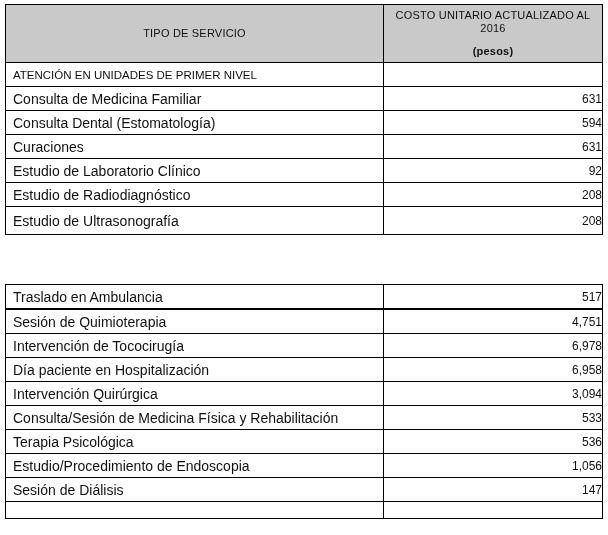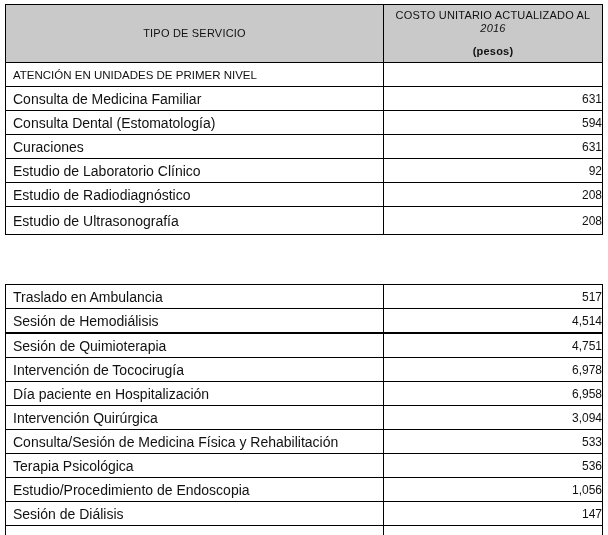--- a/index.html
+++ b/index.html
@@ -48,21 +48,21 @@
     background: #c9c9c9 !important;
     text-align: center;
     font-size: 11px;
     font-weight: bold;
     letter-spacing: 0.2px;
     line-height: 13px;
     padding: 4px 6px !important;
     height: 49px;
   }
   .hdr-cost-line1 { display: block; }
-  .hdr-cost-line2 { display: block; font-style: italic; }
+  .hdr-cost-line2 { display: block; }
   .hdr-cost-line3 { display: block; margin-top: 10px; font-weight: bold; }
 
   
   .svc-cell {
     text-align: left;
     font-size: 14px;
     padding: 0 0 0 7px !important;
     height: 23px;
     white-space: nowrap;
     overflow: hidden;
@@ -147,24 +147,20 @@
   <table class="cost-table" id="table-servicios">
     <colgroup>
       <col class="col-service">
       <col class="col-cost">
     </colgroup>
     <tbody>
       <tr>
         <td class="svc-cell">Traslado en Ambulancia</td>
         <td class="cost-cell">517</td>
       </tr>
-      <tr>
-        <td class="svc-cell">Sesión de Hemodiálisis</td>
-        <td class="cost-cell">4,514</td>
-      </tr>
       <tr class="thick-top">
         <td class="svc-cell">Sesión de Quimioterapia</td>
         <td class="cost-cell">4,751</td>
       </tr>
       <tr>
         <td class="svc-cell">Intervención de Tococirugía</td>
         <td class="cost-cell">6,978</td>
       </tr>
       <tr>
         <td class="svc-cell">Día paciente en Hospitalización</td>

